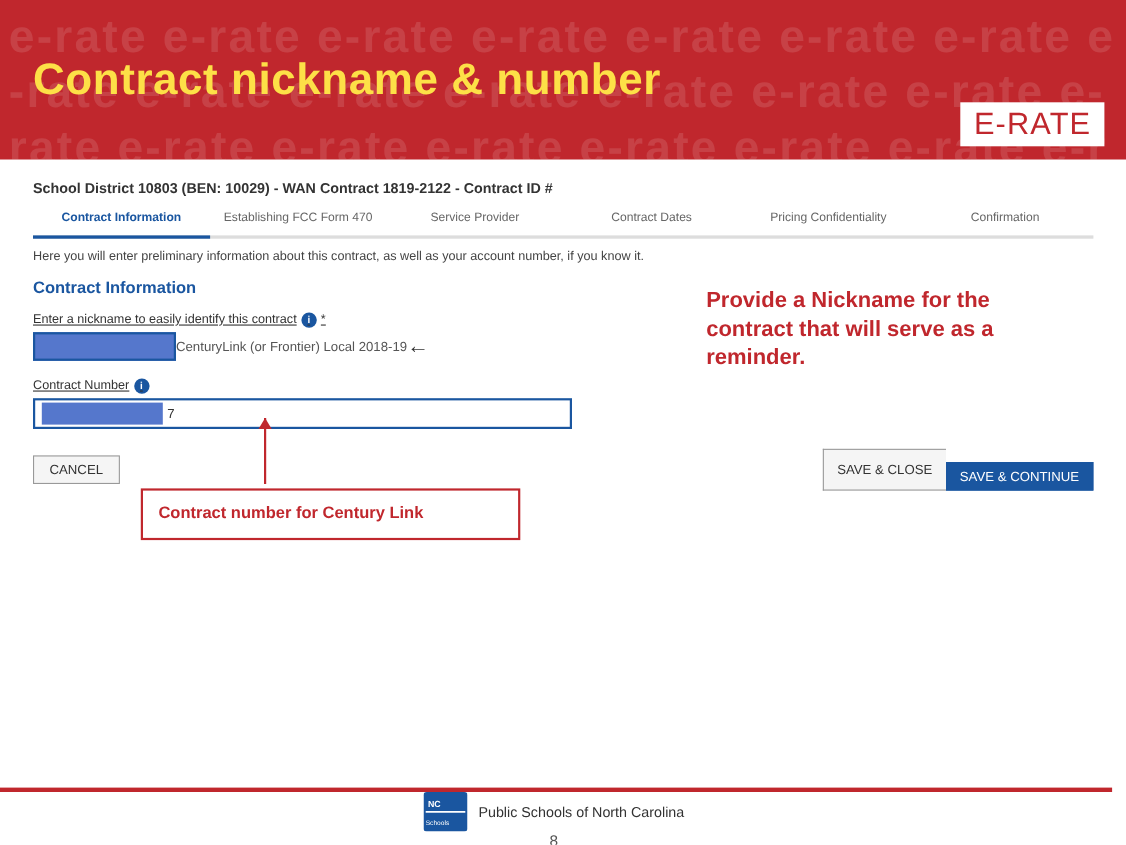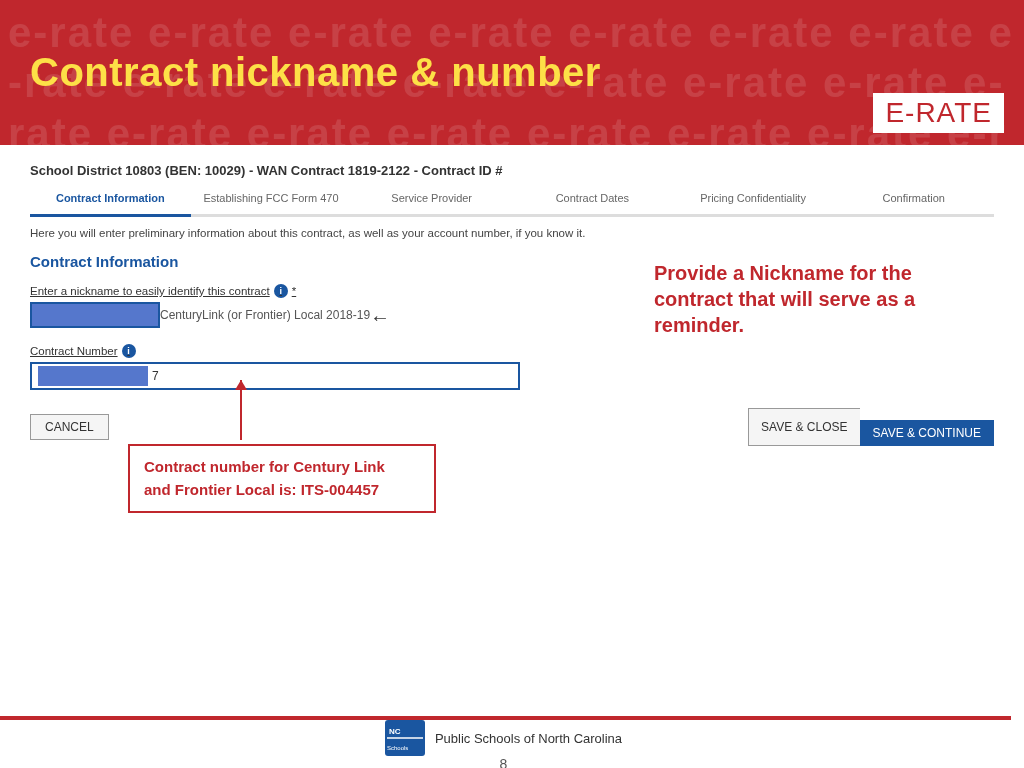--- a/index.html
+++ b/index.html
@@ -196,21 +196,21 @@
     }
 
     .contract-number-text {
       font-size: 12px;
       color: #333;
     }
 
     
     .callout-right {
       position: absolute;
-      right: 30px;
+      right: 42px;
       top: 260px;
       width: 340px;
       font-size: 20px;
       font-weight: bold;
       color: #c0272d;
       line-height: 1.3;
     }
 
     
     .arrow-annotation {
@@ -244,21 +244,21 @@
       position: absolute;
       left: 128px;
       top: 444px;
       border: 2px solid #c0272d;
       padding: 10px 14px;
       background: #fff;
       font-size: 15px;
       font-weight: bold;
       color: #c0272d;
       line-height: 1.5;
-      width: 308px;
+      width: 345px;
     }
 
     
     .buttons-row {
       display: flex;
       align-items: center;
       justify-content: space-between;
       margin-top: 18px;
     }
 
@@ -404,21 +404,20 @@
 </div>
 
 <div class="callout-right">Provide a Nickname for the contract that will serve as a reminder.</div>
 
 <div class="arrow-annotation">
   <div class="arrow-line"></div>
 </div>
 
 <div class="box-annotation">
   <span>Contract number for Century Link</span><br>
-  <span>and Frontier Local is:   ITS-004457</span>
 </div>
 
 <div class="footer">
   <div class="footer-left">
 
     <svg class="footer-logo" viewBox="0 0 40 36" xmlns="http://www.w3.org/2000/svg">
       <rect x="0" y="0" width="40" height="36" fill="#1a56a0" rx="3"></rect>
       <text x="4" y="14" fill="white" font-size="8" font-weight="bold">NC</text>
       <line x1="2" y1="18" x2="38" y2="18" stroke="white" stroke-width="1.5"></line>
       <text x="2" y="30" fill="white" font-size="6">Schools</text>

